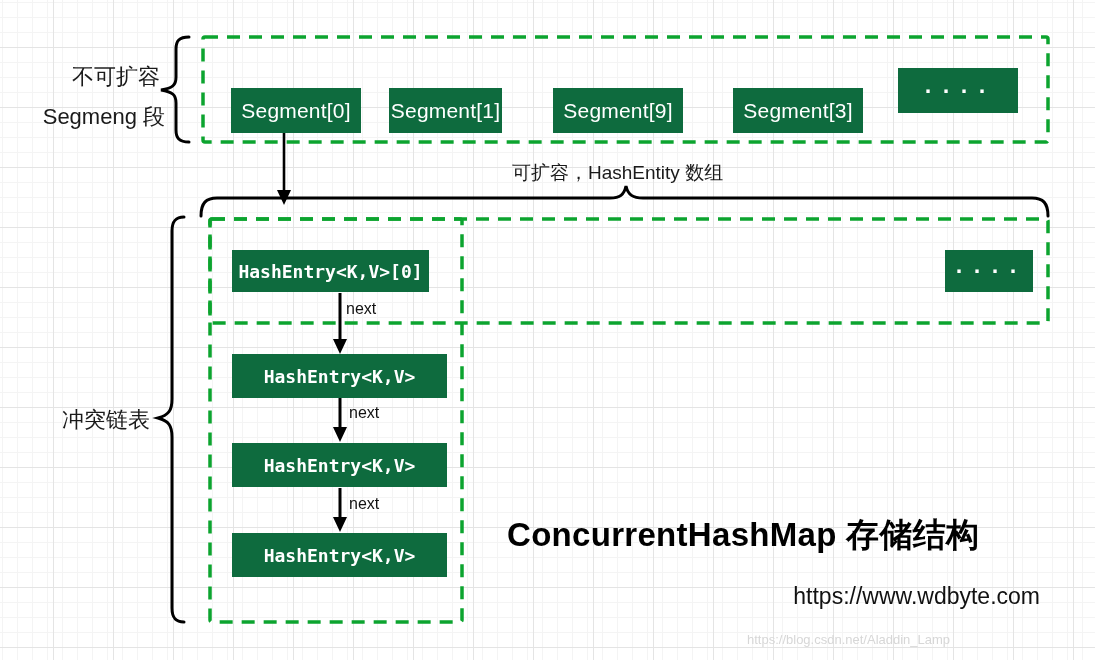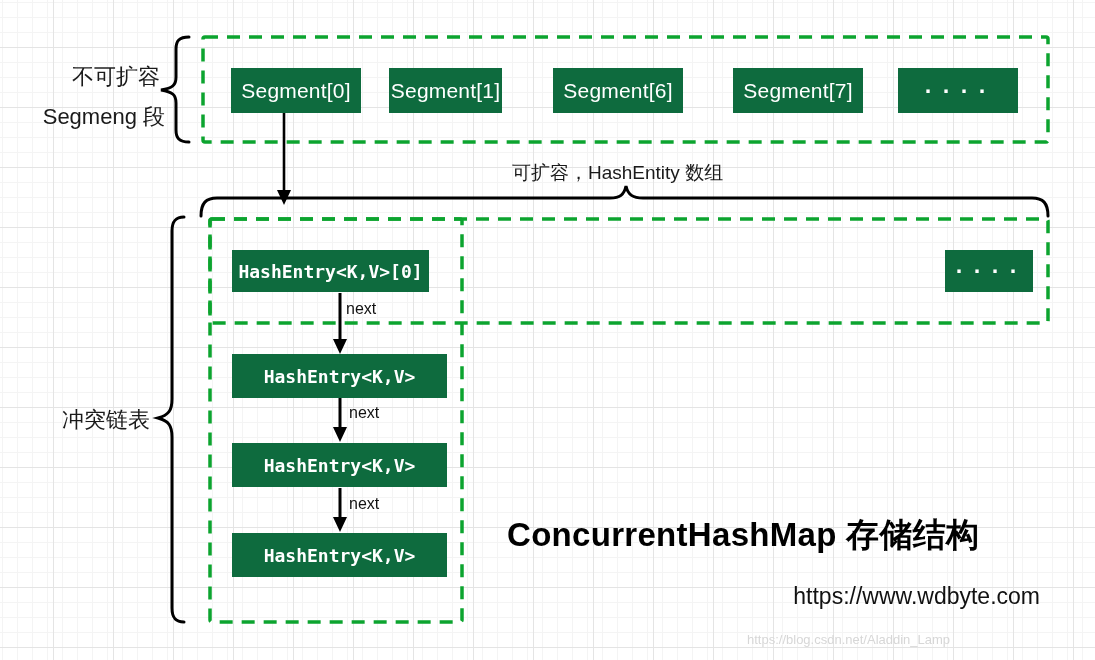--- a/index.html
+++ b/index.html
@@ -15,21 +15,21 @@
     background-size:60px 60px,60px 60px,15px 15px,15px 15px;
     background-position:-13px -13px,-7px -7px,2px 2px,2px 2px;
   }
   .abs{position:absolute;}
   #overlay-svg{position:absolute;left:0;top:0;width:1095px;height:660px;pointer-events:none;}
   .gbox{
     position:absolute;background:#0E6B3E;color:#ffffff;
     display:flex;align-items:center;justify-content:center;
     box-sizing:border-box;
   }
-  .seg{font-size:21px;font-family:"Liberation Sans",sans-serif;letter-spacing:0.2px;}
+  .seg{font-size:21px;font-family:"Liberation Sans",sans-serif;letter-spacing:0.2px;margin-top:20px;}
   .mono{font-family:"DejaVu Sans Mono",monospace;font-weight:bold;font-size:18px;}
   .dots{font-family:"DejaVu Sans Mono",monospace;font-weight:bold;font-size:20px;letter-spacing:6px;}
   .dots span{display:inline-block;transform:translateY(-5px);}
   .cjk-label{color:#1a1a1a;font-size:22px;text-align:right;}
   .next-label{color:#111;font-size:16px;}
   .expand-label{color:#1a1a1a;font-size:19px;}
   .title{color:#000;font-size:33px;font-weight:bold;letter-spacing:0.3px;white-space:nowrap;}
   .url{color:#111;font-size:23px;text-align:right;white-space:nowrap;}
   .watermark{color:#d7d7d7;font-size:13px;text-align:left;white-space:nowrap;}
 </style>
@@ -59,22 +59,22 @@
     <polygon points="333,427 347,427 340,442" fill="#000"></polygon>
     <line x1="340" y1="488" x2="340" y2="518" stroke="#000" stroke-width="3"></line>
     <polygon points="333,517 347,517 340,532" fill="#000"></polygon>
   </svg>
 
   <div class="abs cjk-label" style="left:20px;top:62px;width:140px;">不可扩容</div>
   <div class="abs cjk-label" style="left:15px;top:102px;width:150px;">Segmeng 段</div>
 
   <div class="gbox seg" style="left:231px;top:68px;width:130px;height:45px;">Segment[0]</div>
   <div class="gbox seg" style="left:389px;top:68px;width:113px;height:45px;">Segment[1]</div>
-  <div class="gbox seg" style="left:553px;top:68px;width:130px;height:45px;">Segment[6]</div>
-  <div class="gbox seg" style="left:733px;top:68px;width:130px;height:45px;">Segment[7]</div>
+  <div class="gbox seg" style="left:553px;top:68px;width:130px;height:45px;">Segment[9]</div>
+  <div class="gbox seg" style="left:733px;top:68px;width:130px;height:45px;">Segment[3]</div>
   <div class="gbox dots" style="left:898px;top:68px;width:120px;height:45px;">
       <span>....</span>
     </div>
 
   <div class="abs expand-label" style="left:512px;top:160px;">可扩容，HashEntity 数组</div>
 
   <div class="gbox mono" style="left:232px;top:250px;width:197px;height:42px;">HashEntry&lt;K,V&gt;[0]</div>
   <div class="gbox dots" style="left:945px;top:250px;width:88px;height:42px;">
       <span>....</span>
     </div>

